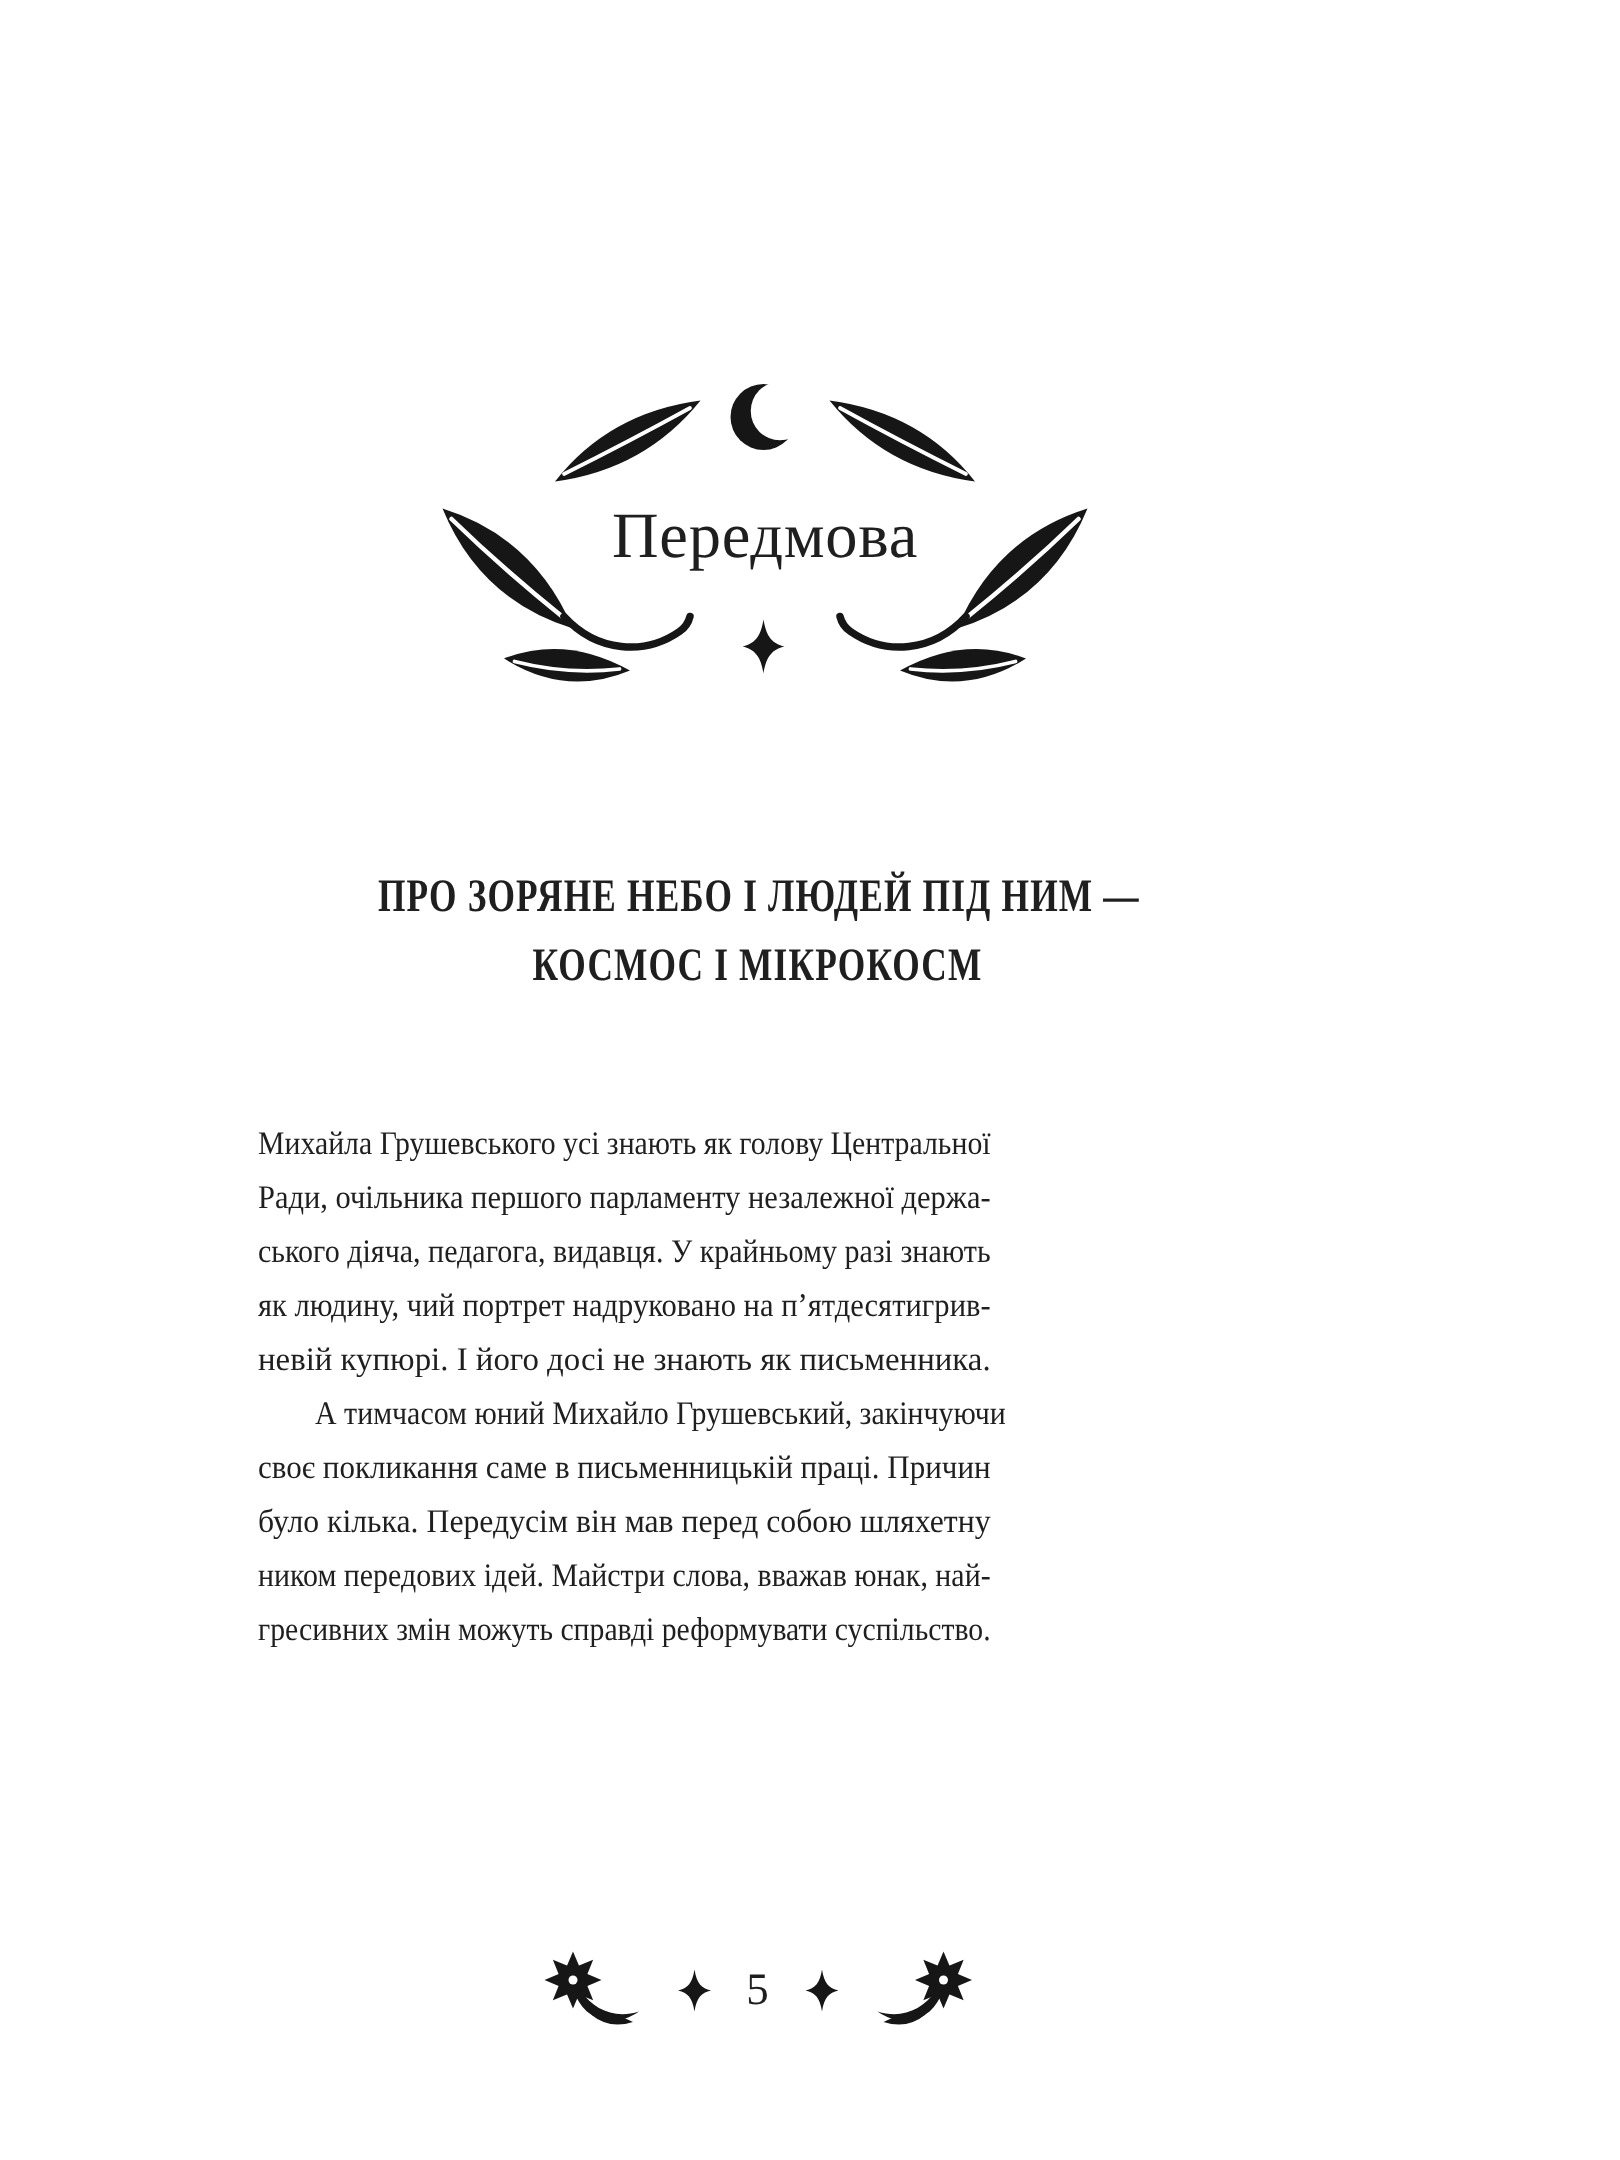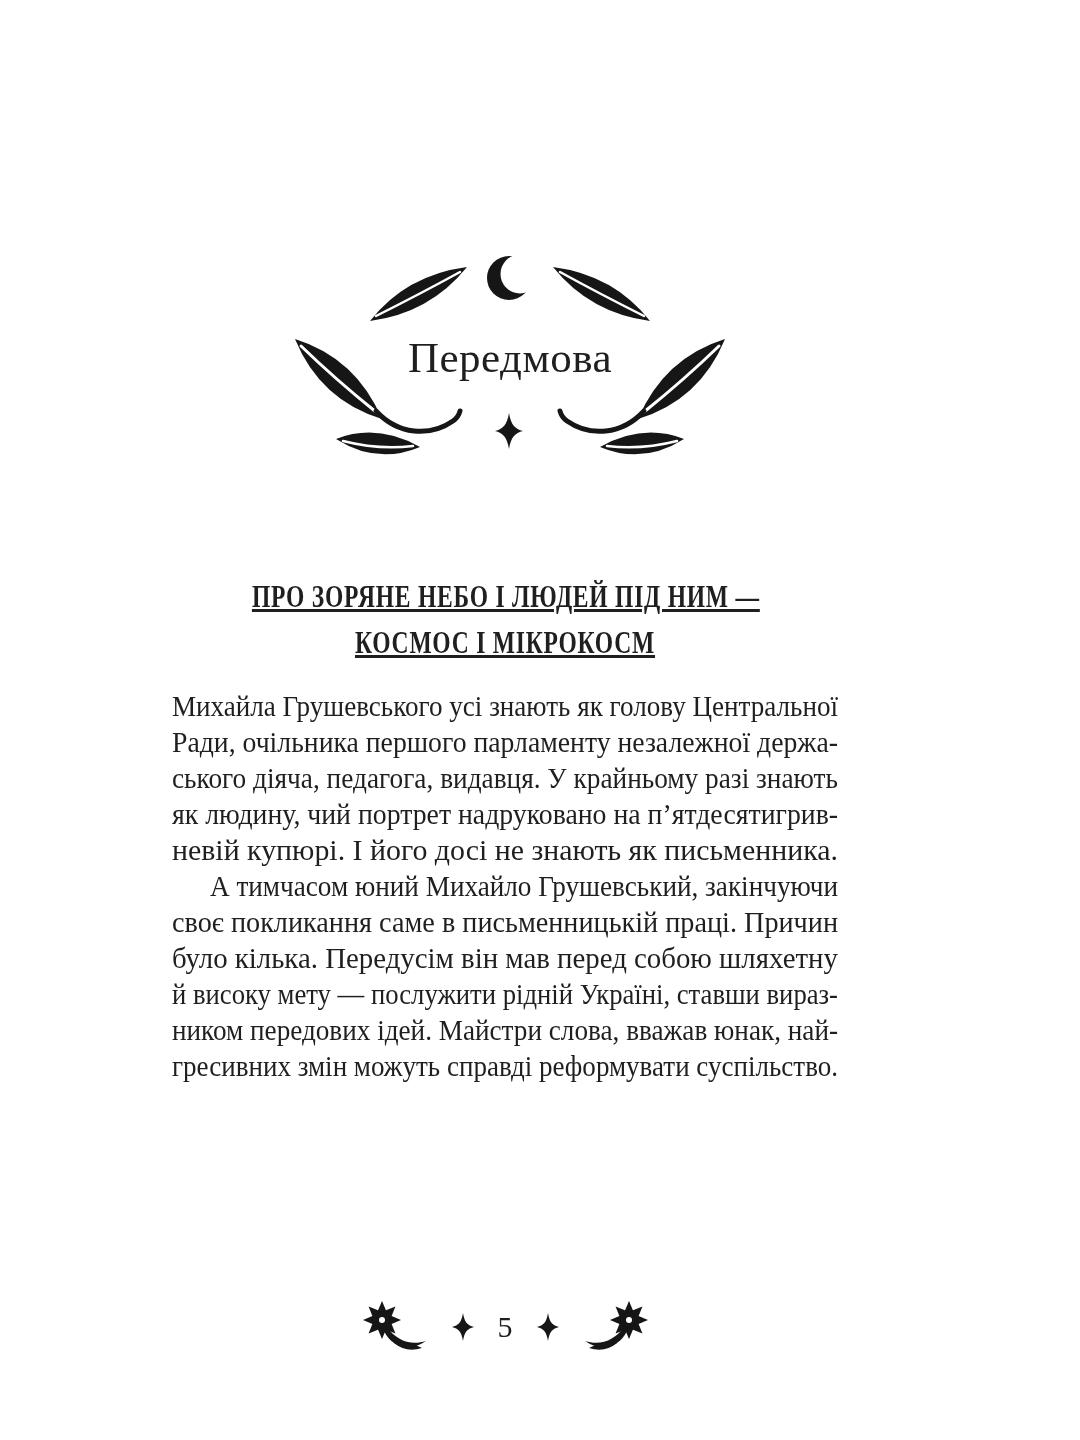--- a/index.html
+++ b/index.html
@@ -27,36 +27,34 @@
     position:absolute; left:0; top:84px; width:100%;
     text-align:center;
     font-size:43px; font-weight:400; line-height:46px;
     color:var(--ink);
     letter-spacing:0.5px;
   }
   
   .section-heading{
     position:absolute; left:172px; top:558px; width:666px;
     text-align:center;
-    text-decoration:underline;
   }
   .section-heading .hline{
     display:block;
     font-size:31px; line-height:46px;
     letter-spacing:1px;
     transform:scaleX(0.76);
     transform-origin:50% 50%;
     white-space:nowrap;
     color:var(--ink);
   }
   
   .body-text{
-    position:absolute; left:172px; top:672px; width:666px;
-    font-size:30px;
-    text-align:center;
+    position:absolute; left:172px; top:728px; width:666px;
+    font-size:22px;
   }
   .line{
     line-height:36px; height:36px;
     white-space:nowrap;
   }
   .line.indent{padding-left:38px;}
   .line > span{display:inline-block; transform-origin:left center;}
   
   .page-footer{
     position:absolute; left:172px; top:1280px; width:666px; height:62px;
@@ -119,21 +117,20 @@
         <div class="line"><span style="word-spacing: 0px; transform: scaleX(0.903013);">Михайла Грушевського усі знають як голову Центральної</span></div>
         <div class="line"><span style="word-spacing: 0px; transform: scaleX(0.924098);">Ради, очільника першого парламенту незалежної держа-</span></div>
         <div class="line"><span style="word-spacing: 0px; transform: scaleX(0.91005);">ського діяча, педагога, видавця. У крайньому разі знають</span></div>
         <div class="line"><span style="word-spacing: 0px; transform: scaleX(0.925844);">як людину, чий портрет надруковано на п’ятдесятигрив-</span></div>
         <div class="line last"><span style="word-spacing: 0px; transform: scaleX(0.995632);">невій купюрі. І його досі не знають як письменника.</span></div>
       </div>
       <div>
         <div class="line indent"><span style="word-spacing: 0px; transform: scaleX(0.906225);">А тимчасом юний Михайло Грушевський, закінчуючи</span></div>
         <div class="line"><span style="word-spacing: 0px; transform: scaleX(0.940595);">своє покликання саме в письменницькій праці. Причин</span></div>
         <div class="line"><span style="word-spacing: 0px; transform: scaleX(0.961668);">було кілька. Передусім він мав перед собою шляхетну</span></div>
-        <div class="line"><span style="word-spacing: 0px; transform: scaleX(0.889223);">й високу мету — послужити рідній Україні, ставши вираз-</span></div>
         <div class="line"><span style="word-spacing: 0px; transform: scaleX(0.906354);">ником передових ідей. Майстри слова, вважав юнак, най-</span></div>
         <div class="line last"><span style="word-spacing: 0px; transform: scaleX(0.901142);">гресивних змін можуть справді реформувати суспільство.</span></div>
       </div>
     </div>
 
   <div class="page-footer">
     <svg class="orn" width="74" height="58" viewBox="0 0 74 58" aria-hidden="true">
       <g>
         <g id="petals-l">
           <path id="petal-l" d="M22,3 L27.5,16 L16.5,16 Z" fill="#161616"></path>

